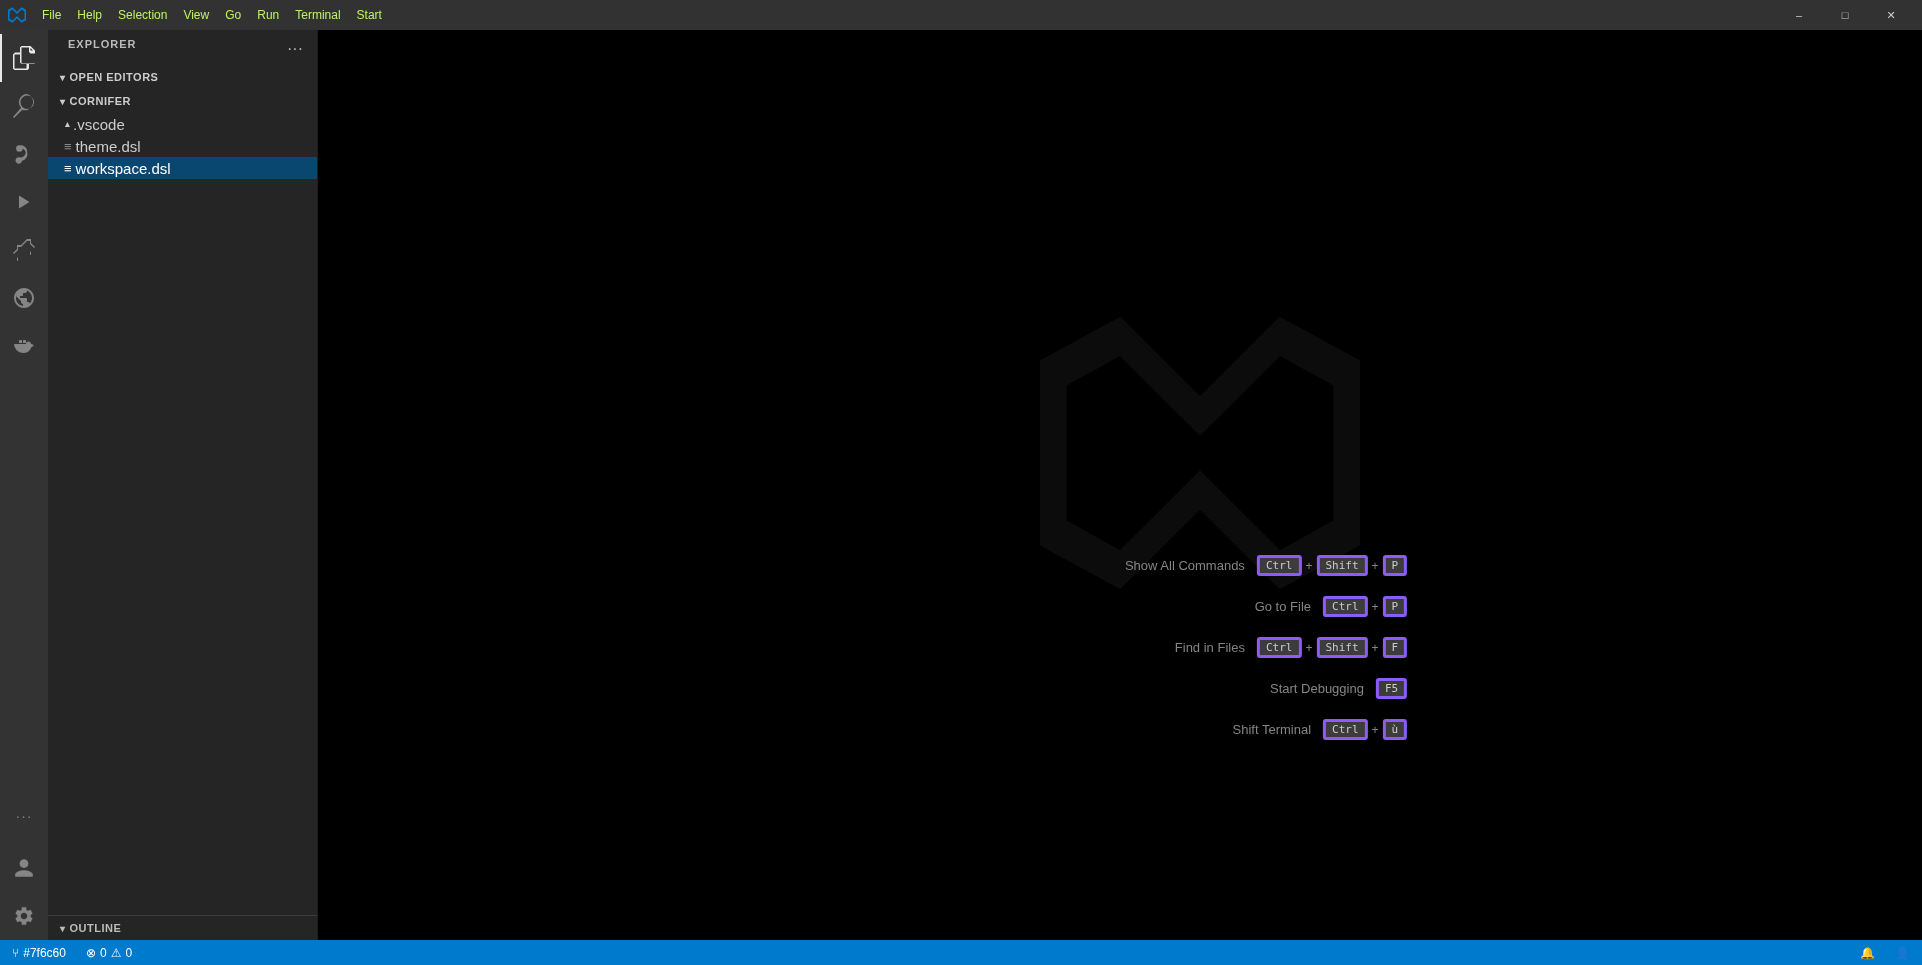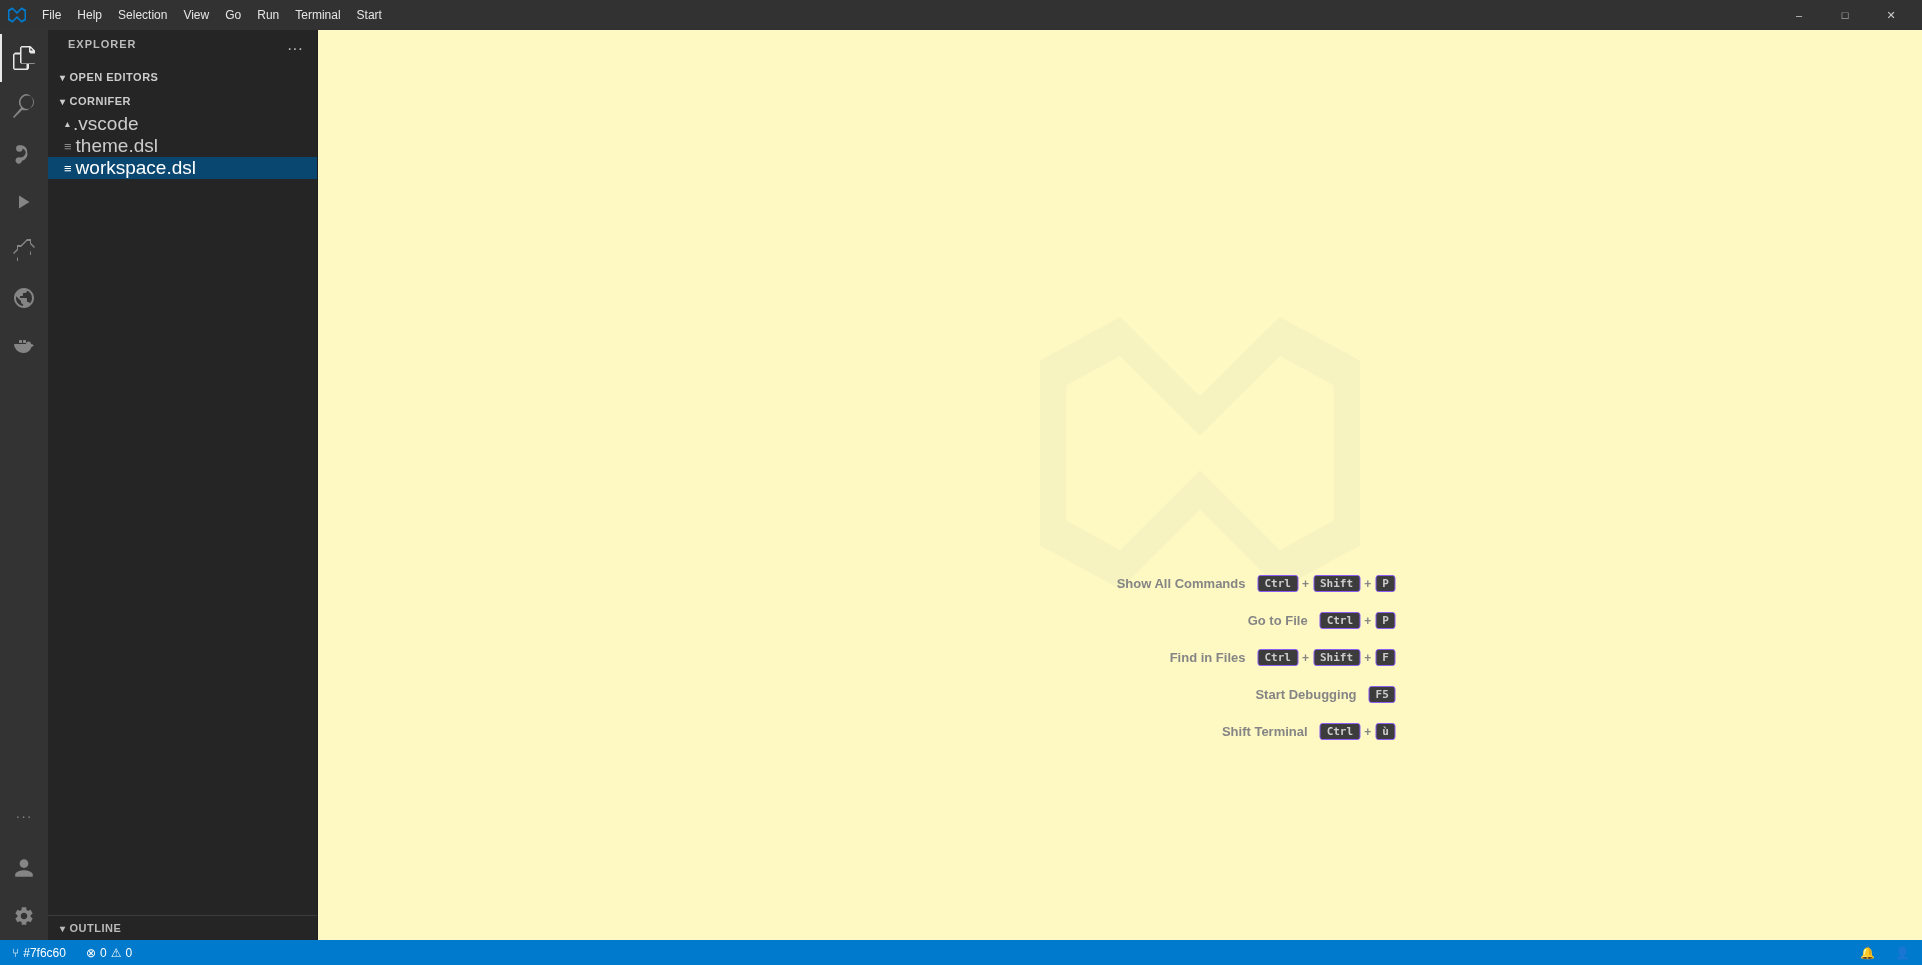--- a/index.html
+++ b/index.html
@@ -32,21 +32,21 @@
       width: 18px;
       height: 18px;
     }
     .menu-bar {
       display: flex;
       align-items: center;
       gap: 0;
     }
     .menu-item {
       padding: 3px 8px;
-      color: #e5e5e5;
+      color: #bef264;
       font-size: 12px;
       cursor: pointer;
       border-radius: 3px;
     }
     .titlebar-center {
       flex: 1;
       text-align: center;
       font-size: 12px;
       color: #ccc;
     }
@@ -162,21 +162,21 @@
       font-size: 13px;
       height: 22px;
     }
     .tree-item.selected { background: #094771; color: #fff; }
     .tree-indent { display: inline-block; width: 8px; flex-shrink: 0; }
     .tree-icon {
       margin-right: 4px;
       font-size: 12px;
       flex-shrink: 0;
     }
-    .tree-label { flex: 1; font-size: 19px; }
+    .tree-label { flex: 1; font-size: 15px; }
 
     
     .outline-section {
       border-top: 1px solid #3c3c3c;
     }
     .outline-header {
       display: flex;
       align-items: center;
       padding: 4px 0 4px 12px;
       cursor: pointer;
@@ -184,26 +184,25 @@
       font-size: 11px;
       font-weight: 700;
       letter-spacing: 0.5px;
       text-transform: uppercase;
       height: 24px;
     }
 
     
     .editor-area {
       flex: 1;
-      background: #fef9c3;
+      background: #000000;
       display: flex;
       align-items: center;
       justify-content: center;
       position: relative;
-      font-weight: bold;
     }
 
     
     .vscode-watermark {
       width: 320px;
       height: 320px;
       opacity: 0.07;
     }
 
     .shortcuts-list {
@@ -224,21 +223,21 @@
       text-align: right;
       min-width: 140px;
     }
     .shortcut-keys {
       display: flex;
       align-items: center;
       gap: 4px;
     }
     .key-badge {
       background: #3c3c3c;
-      border: 1px solid #8b5cf6;
+      border: 3px solid #8b5cf6;
       border-radius: 3px;
       padding: 1px 6px;
       font-size: 11px;
       color: #ccc;
       font-family: monospace;
     }
     .key-plus {
       color: #858585;
       font-size: 12px;
     }

